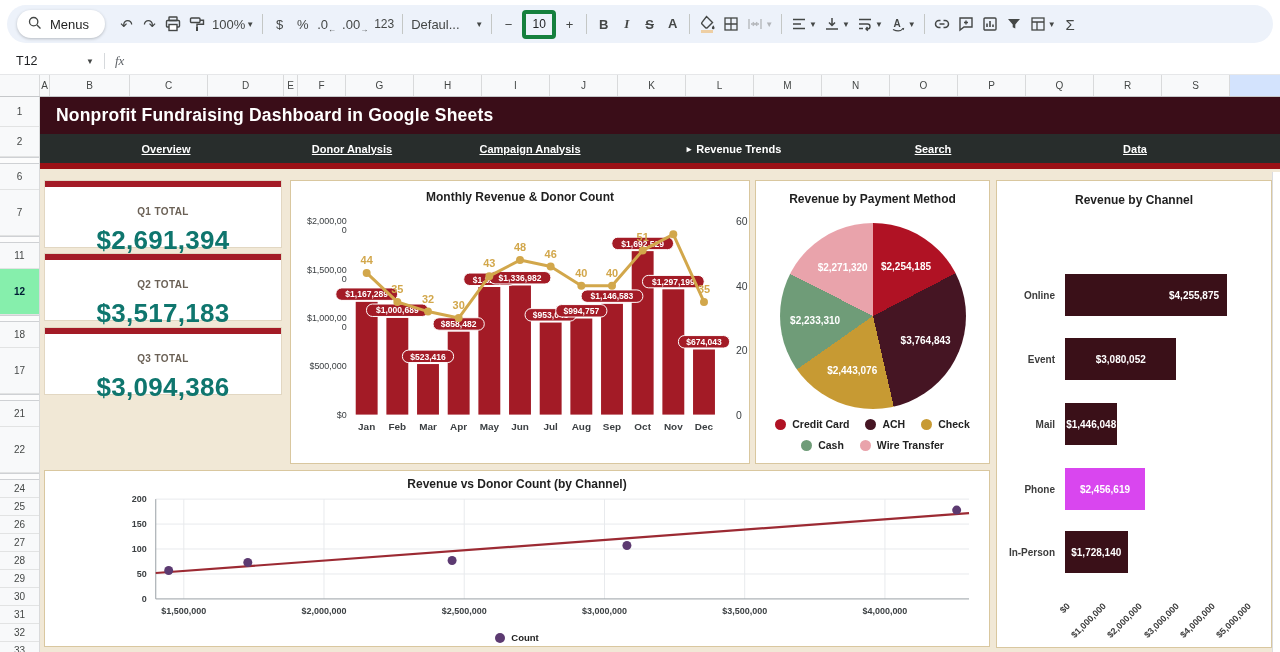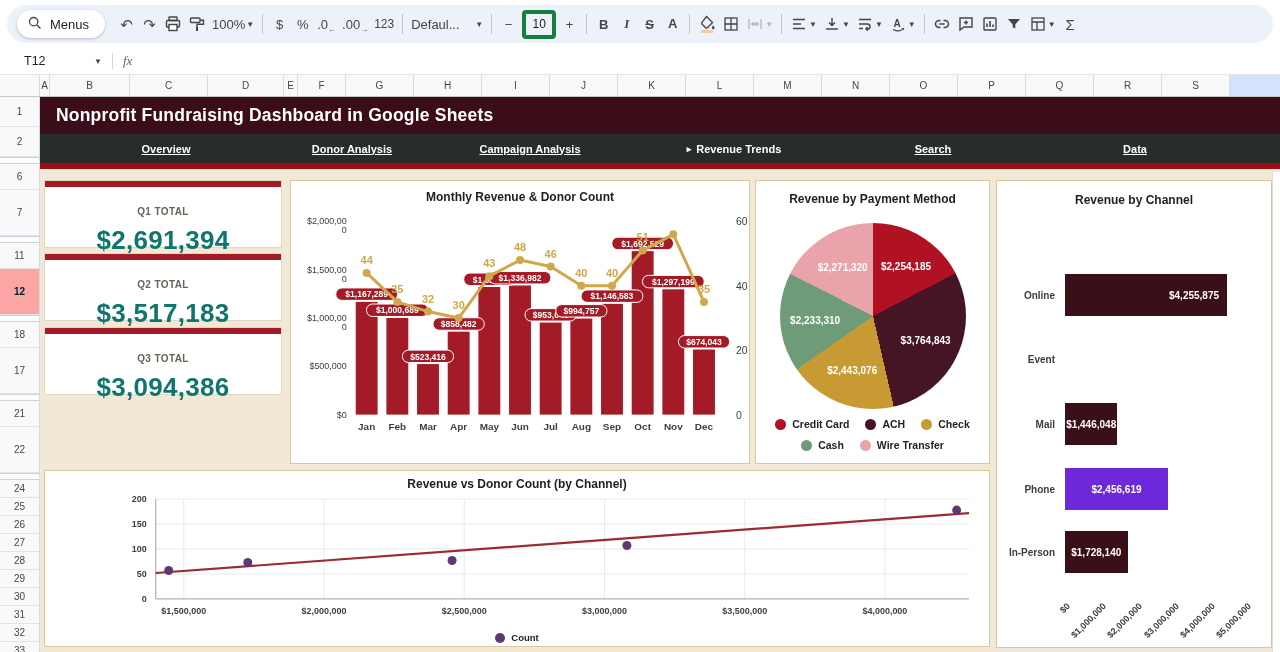--- a/index.html
+++ b/index.html
@@ -23,35 +23,35 @@
   .strike{text-decoration:line-through;font-weight:bold}
   .colorA{position:relative;font-weight:bold;font-size:13px;padding-bottom:2px}
   .fillwrap{position:relative;padding-bottom:2px}
   .fillwrap .bar{position:absolute;left:3px;right:3px;bottom:1px;height:3px;background:#eecfa4}
   .sizebox{width:26px;height:21px;border:4px solid #15803d;border-radius:4px;display:flex;align-items:center;
            justify-content:center;font-size:12px;color:#202124;margin:0 2px}
   .subarr{font-size:8px;align-self:flex-end;margin-bottom:3px;color:#444746}
   
   #formulabar{position:absolute;left:0;top:48px;width:1280px;height:26px;background:#fff;display:flex;
               align-items:center;border-bottom:1px solid #e6e7e9}
-  .namebox{width:78px;margin-left:24px;font-size:12.5px;color:#202124;display:flex;align-items:center;justify-content:space-between;cursor:pointer}
+  .namebox{width:78px;margin-left:16px;font-size:12.5px;color:#202124;display:flex;align-items:center;justify-content:space-between;cursor:pointer}
   .fb-sep{width:1px;height:16px;background:#d6d9dc;margin:0 10px}
   .fx{font-family:"Liberation Serif",serif;font-style:italic;color:#5f6368;font-size:13px}
   
   #colheads{position:absolute;left:0;top:75px;width:1280px;height:22px;display:flex;background:#f8f9fa;
             border-bottom:1px solid #c6c8ca;box-sizing:border-box}
   .corner{width:40px;flex:none;border-right:1px solid #d9dadb;box-sizing:border-box;background:#f8f9fa}
   .col-h{flex:none;box-sizing:border-box;border-right:1px solid #d9dadb;display:flex;align-items:center;
          justify-content:center;font-size:10px;color:#444746}
   .col-h.selT{flex:1;background:#d3e3fd;border-right:none}
   #rowheads{position:absolute;left:0;top:97px;width:40px;height:555px;background:#f8f9fa;
             border-right:1px solid #d9dadb;box-sizing:border-box;overflow:hidden}
   .row-h{box-sizing:border-box;border-bottom:1px solid #e2e3e3;display:flex;align-items:center;
          justify-content:center;font-size:10px;color:#444746}
-  .row-h.sel{background:#fca5a5;color:#001d35;font-weight:bold}
+  .row-h.sel{background:#86efac;color:#001d35;font-weight:bold}
   .row-gap{height:7px;background:#fcfcfc;border-top:1px solid #cfd1d4;border-bottom:1px solid #cfd1d4;box-sizing:border-box}
   
   #dashboard{position:absolute;left:40px;top:97px;width:1240px;height:555px;background:#f1e8d6;overflow:hidden}
   .banner{height:37px;background:#3a0d18;display:flex;align-items:center;padding-left:16px}
   .banner .t{color:#fff;font-size:17.5px;font-weight:bold;letter-spacing:.2px}
   .navbar{height:29px;background:#282d2c;position:relative}
   .nav-item{position:absolute;top:0;height:29px;display:flex;align-items:center;gap:5px;transform:translateX(-50%);
             color:#fff;font-size:11px;font-weight:bold;cursor:pointer;white-space:nowrap}
   .nav-item.u .lbl{text-decoration:underline}
   .nav-item .mk{font-size:9px}
@@ -437,26 +437,29 @@
         <div class="pie-label" style="left: 86.6694px; top: 85.5626px;">$2,271,320</div>
       </div>
 
     <div class="panel" id="channel-panel" style="left:956px;top:83px;width:276px;height:468px">
       <div class="chart-title" style="top:12px">Revenue by Channel</div>
     <div class="ch-label" style="top: 93px;">Online</div>
         <div class="ch-bar" style="top: 93px; left: 68px; width: 154.063px; background: rgb(58, 16, 24); justify-content: flex-end; padding-right: 8px;">
           <span>$4,255,875</span>
         </div>
         <div class="ch-label" style="top: 157px;">Event</div>
+        <div class="ch-bar" style="top: 157px; left: 68px; width: 111.498px; background: rgb(58, 16, 24); justify-content: center;">
+          <span>$3,080,052</span>
+        </div>
         <div class="ch-label" style="top: 222px;">Mail</div>
         <div class="ch-bar" style="top: 222px; left: 68px; width: 52.3469px; background: rgb(58, 16, 24); justify-content: center;">
           <span>$1,446,048</span>
         </div>
         <div class="ch-label" style="top: 287px;">Phone</div>
-        <div class="ch-bar" style="top: 287px; left: 68px; width: 103px; background: #6d28d9; justify-content: center;">
+        <div class="ch-bar" style="top: 287px; left: 68px; width: 80px; background: #d946ef; justify-content: center;">
           <span>$2,456,619</span>
         </div>
         <div class="ch-label" style="top: 350px;">In-Person</div>
         <div class="ch-bar" style="top: 350px; left: 68px; width: 62.5587px; background: rgb(58, 16, 24); justify-content: center;">
           <span>$1,728,140</span>
         </div>
         <div class="ch-tick" style="left: -6px; top: 420px;">$0</div>
         <div class="ch-tick" style="left: 30.2px; top: 420px;">$1,000,000</div>
         <div class="ch-tick" style="left: 66.4px; top: 420px;">$2,000,000</div>
         <div class="ch-tick" style="left: 102.6px; top: 420px;">$3,000,000</div>

